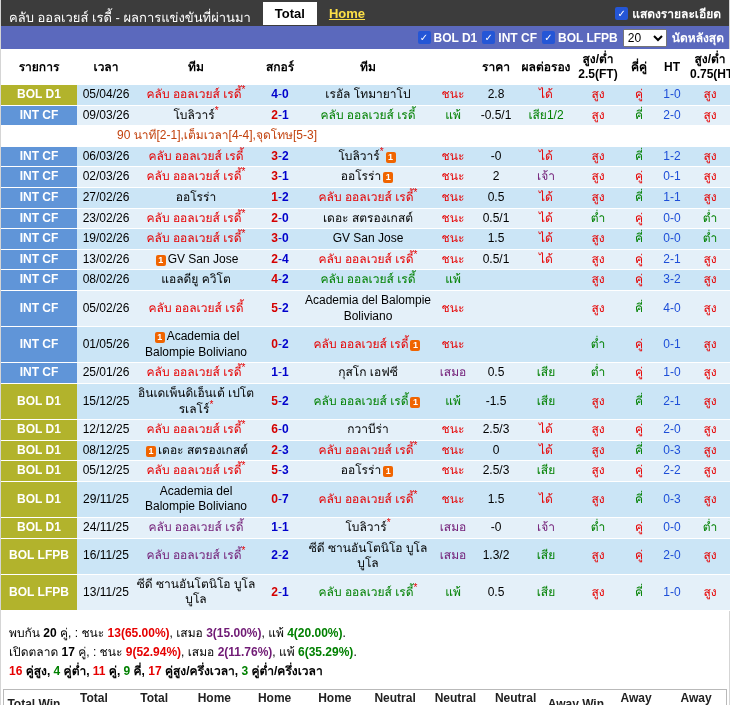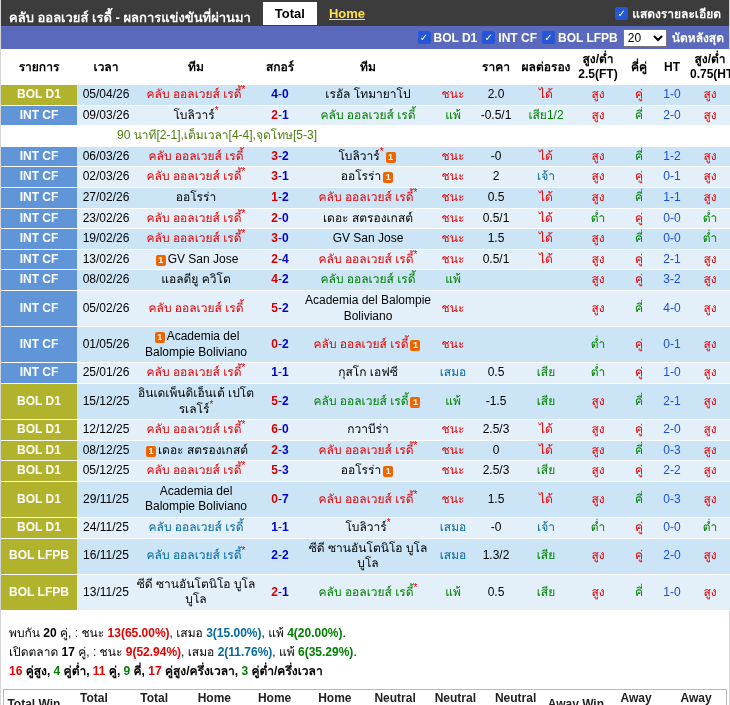--- a/index.html
+++ b/index.html
@@ -2,45 +2,45 @@
 <html><head>
 <meta charset="utf-8">
 <style>
   * { box-sizing: border-box; }
   html,body { margin:0; padding:0; background:#fff; }
   body { font-family:"Liberation Sans","DejaVu Sans",sans-serif; font-size:12px; color:#000; }
   .page { width:730px; background:#fff; border-left:1px solid #d5d5d5; border-right:1px solid #d5d5d5; }
 
   
   .titlebar { background:#3c3c3c; color:#fff; height:26px; display:flex; align-items:center; }
-  .titlebar .title { font-size:13px; font-weight:bold; padding:0 12px 0 8px; white-space:nowrap;margin-top:8px; }
+  .titlebar .title { font-size:13px; font-weight:normal; padding:0 12px 0 8px; white-space:nowrap;margin-top:8px; }
   .tab { font-size:13px; font-weight:bold; padding:4px 12px; cursor:pointer; }
   .tab.active { background:#fff; color:#000; }
   .tab.inactive { color:#fde047; text-decoration:underline; }
   .details-toggle { margin-left:auto; display:flex; align-items:center; gap:4px; padding-right:8px; font-size:12px; font-weight:bold; cursor:pointer; }
 
   
   .filterbar { background:#5b69bd; height:23px; display:flex; align-items:center; justify-content:flex-end; gap:5px; color:#fff; font-weight:bold; font-size:12px; padding-right:5px; }
   .league-filter { display:flex; align-items:center; gap:3px; cursor:pointer; }
   .cb { display:inline-flex; width:13px; height:13px; background:#2456d6; color:#fff; font-size:10px; line-height:13px; align-items:center; justify-content:center; border-radius:2px; }
   select.count-select { height:18px; font-size:12px; width:44px; }
 
   
   table.results { width:100%; border-collapse:collapse; table-layout:fixed; font-size:12px; }
   .results th { font-weight:bold; padding:3px 1px; text-align:center; line-height:1.25; background:#fff; color:#000; }
   .results td { text-align:center; padding:2px 1px; line-height:1.3; border-bottom:1px solid #fff; word-wrap:break-word; }
   tr.row-a td { background:#cbe5f6; }
   tr.row-b td { background:#e4f0f9; }
   td.badge { color:#fff; font-weight:bold; font-size:12px; }
   td.badge.olive { background:#b2b32c; }
   td.badge.blue  { background:#6095d8; }
-  td.note-cell { background:#fff; color:#4d7c0f;text-align:center; }
+  td.note-cell { background:#fff; color:#c2410c;text-align:center; }
   .c-r { color:#e60000; }
   .c-g { color:#008000; }
-  .c-b { color:#0369a1; }
+  .c-b { color:#701a75; }
   .c-k { color:#000; }
   .score-dash { color:#0000cc; }
   .score-part.c-b { color:#0000cc; }
   .score-part.c-r { color:#d40000; }
   .score-part { font-weight:bold; }
   .ht-score { color:#1d4ed8; }
   .star { color:#e60000; font-size:10px; vertical-align:super; line-height:0; }
   .rcard { display:inline-block; width:10px; height:11px; background:#f06400; color:#fff; font-size:9px; line-height:11px; font-weight:bold; text-align:center; border-radius:2px; margin:0 2px; }
 
   
@@ -116,21 +116,21 @@
         </tr>
       </thead>
     <tbody>
         <tr class="row-a">
           <td class="badge olive">BOL D1</td>
           <td class="date">05/04/26</td>
           <td class="team"><span class="c-r">คลับ ออลเวยส์ เรดี้</span><span class="star">*</span></td>
           <td class="score"><span class="score-part c-b">4</span><span class="score-dash">-</span><span class="score-part c-b">0</span></td>
           <td class="team"><span class="c-k">เรอัล โทมายาโป</span></td>
           <td class="c-r">ชนะ</td>
-          <td class="c-k">2.0</td>
+          <td class="c-k">2.8</td>
           <td class="c-r">ได้</td>
           <td class="c-r">สูง</td>
           <td class="c-r">คู่</td>
           <td class="ht-score">1-0</td>
           <td class="c-r">สูง</td>
         </tr>
         <tr class="row-b">
           <td class="badge blue">INT CF</td>
           <td class="date">09/03/26</td>
           <td class="team"><span class="c-k">โบลิวาร์</span><span class="star">*</span></td>

